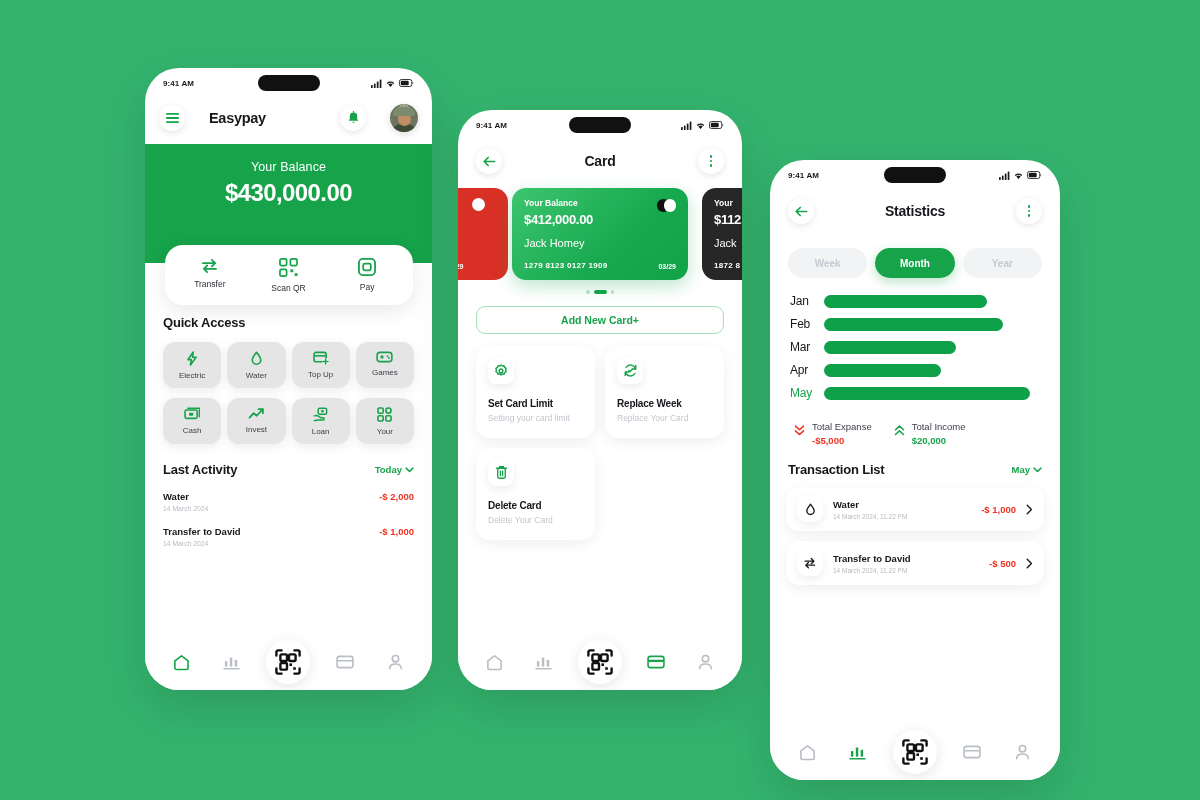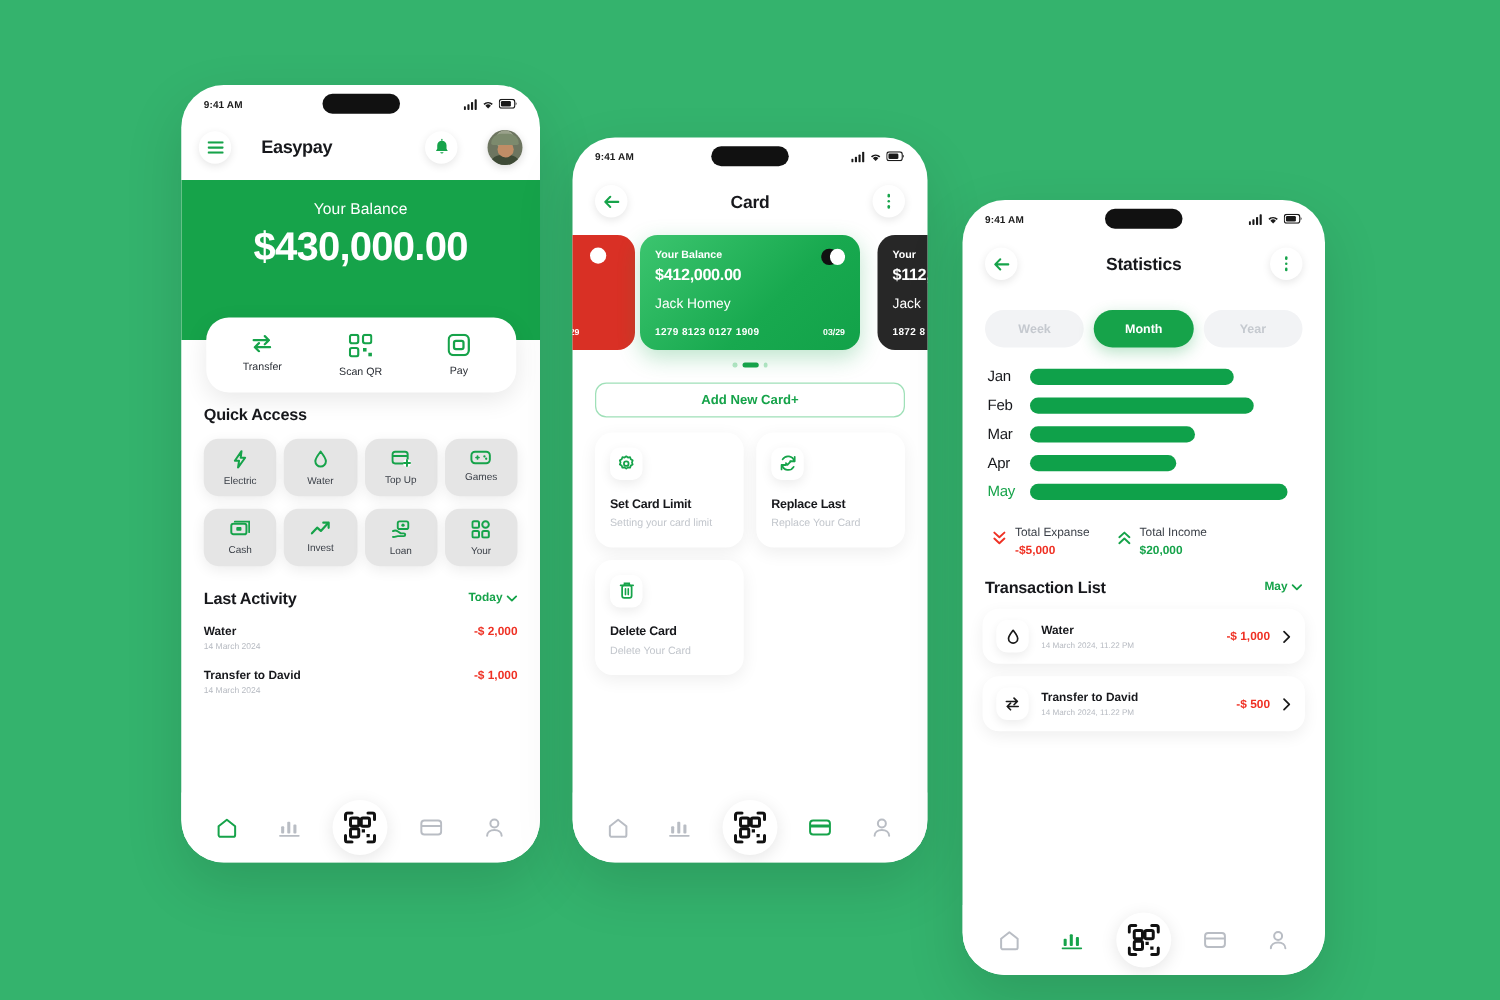--- a/index.html
+++ b/index.html
@@ -56,21 +56,21 @@
                   background: #c08d66; border-radius: 50%; }
   .avatar .body { position: absolute; left: 1px; bottom: -3px; width: 26px; height: 11px;
                   background: #3e4a36; border-radius: 10px 10px 0 0; }
 
   
   .hero {
     background: #16a34a; color: #fff; text-align: center;
     padding: 16px 0 56px 0; position: relative;
   }
   .hero .lbl { font-size: 12.5px; font-weight: 500; letter-spacing: .1px; }
-  .hero .amt { font-size: 32px; font-weight: 800; letter-spacing: -.6px; margin-top: 5px; }
+  .hero .amt { font-size: 24px; font-weight: 800; letter-spacing: -.6px; margin-top: 5px; }
 
   .actions-card {
     position: absolute; left: 50%; transform: translateX(-50%);
     bottom: -42px; width: 248px; background: #fff; border-radius: 18px;
     box-shadow: 0 6px 20px rgba(0,0,0,.09);
     display: flex; justify-content: space-around; padding: 13px 6px 12px 6px;
   }
   .act { display: flex; flex-direction: column; align-items: center; gap: 6px; width: 66px; text-decoration: underline; }
   .act .cap2 { font-size: 8.5px; color: #2b2f36; font-weight: 500; }
 
@@ -515,21 +515,21 @@
 
 
       <div class="opt">
         <span class="ico">
           <svg width="15" height="15" viewBox="0 0 16 16">
               <path d="M13.2 6.4A5.4 5.4 0 0 0 3.3 4.8M2.8 9.6a5.4 5.4 0 0 0 9.9 1.6" fill="none" stroke="#16a34a" stroke-width="1.5" stroke-linecap="round"></path>
               <path d="M13.6 2.6v3.8h-3.8M2.4 13.4V9.6h3.8" fill="none" stroke="#16a34a" stroke-width="1.5" stroke-linecap="round" stroke-linejoin="round"></path>
               <path d="M6.1 8.1 7.4 9.4l2.6-2.7" fill="none" stroke="#16a34a" stroke-width="1.5" stroke-linecap="round" stroke-linejoin="round"></path>
             </svg>
         </span>
-        <div class="t">Replace Last</div>
+        <div class="t">Replace Week</div>
         <div class="s">Replace Your Card</div>
       </div>
 
       <div class="opt">
         <span class="ico">
           <svg width="13" height="15" viewBox="0 0 14 16">
               <path d="M1.6 3.4h10.8M5 3.4V1.8h4v1.6" fill="none" stroke="#16a34a" stroke-width="1.5" stroke-linecap="round"></path>
               <rect x="2.9" y="3.4" width="8.2" height="10.8" rx="1.8" fill="none" stroke="#16a34a" stroke-width="1.5"></rect>
               <path d="M5.8 6.4v5M8.2 6.4v5" stroke="#16a34a" stroke-width="1.4" stroke-linecap="round"></path>
             </svg>

